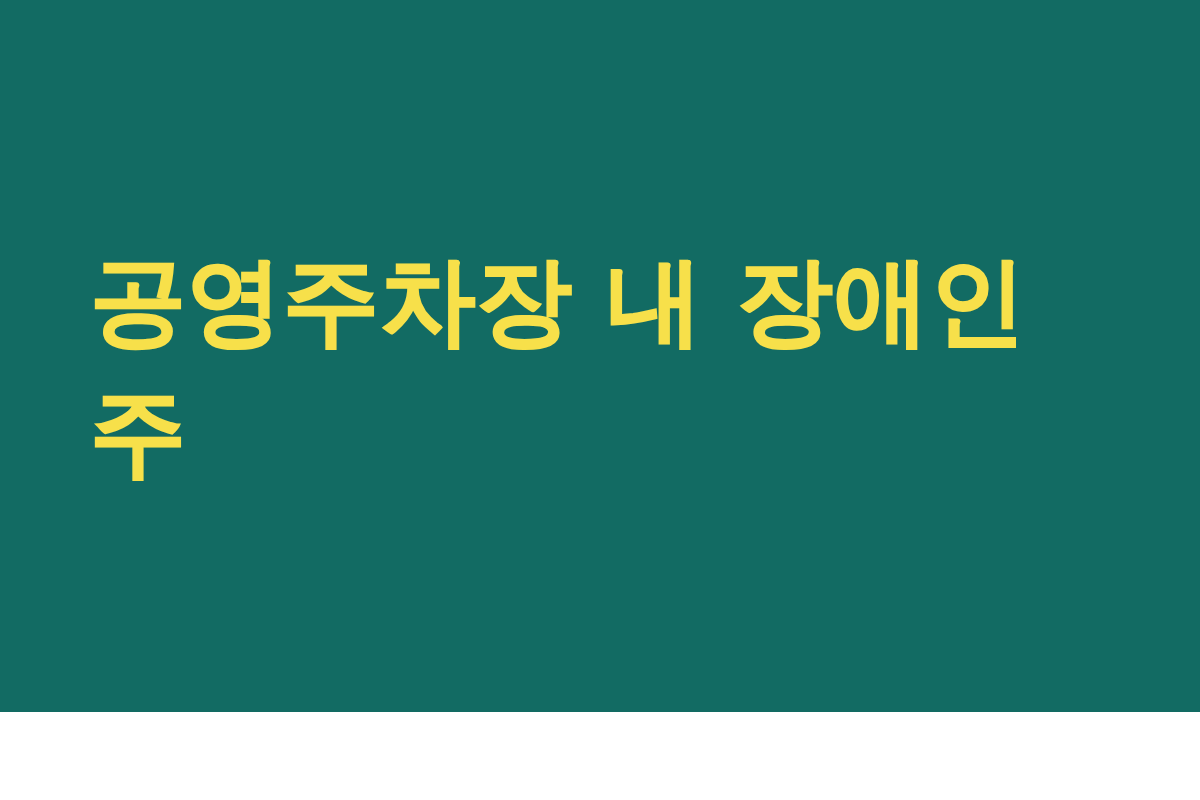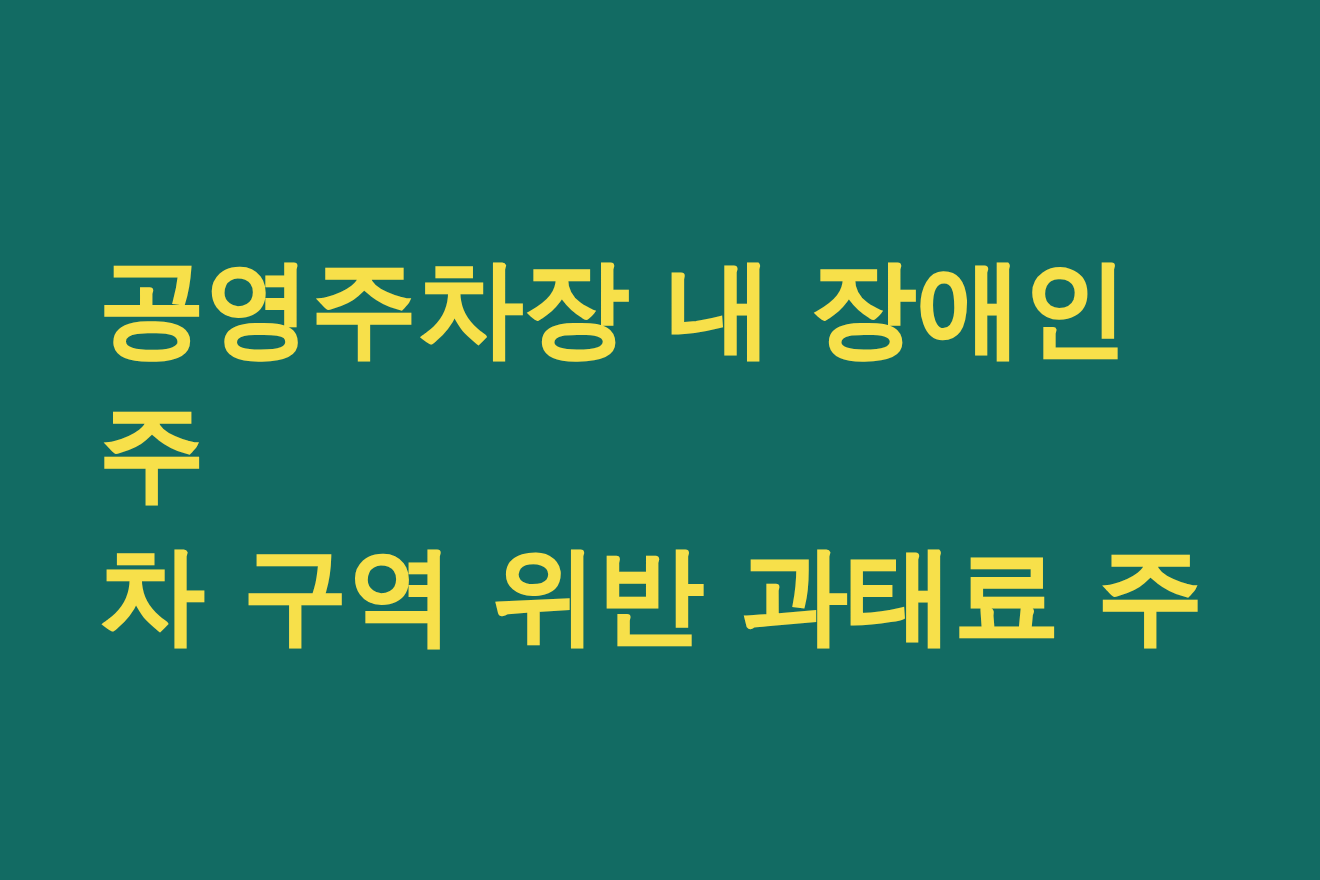--- a/index.html
+++ b/index.html
@@ -12,21 +12,21 @@
     width: 1200px;
     height: 800px;
     overflow: hidden;
     font-family: "Liberation Sans", "DejaVu Sans", sans-serif;
   }
 
   .poster {
     position: relative;
     box-sizing: border-box;
     width: 1200px;
-    height: 800px;
+    height: 712px;
     background-color: #126B63;
     display: flex;
     align-items: center;
     justify-content: center;
     overflow: hidden;
   }
 
   .headline-block {
     box-sizing: border-box;
     width: 1040px;
@@ -65,17 +65,16 @@
 </style>
 </head>
 <body>
 
 <div class="poster" style="background-color: rgb(18, 107, 99);">
 
   <div class="headline-block">
 
     <h1 class="headline" style="color: rgb(247, 224, 74); -webkit-text-stroke-color: rgb(247, 224, 74);">
       <span class="hl-line is-justified">공영주차장 내 장애인 주</span>
-      <span class="hl-line is-justified">차 구역 위반 과태료 주</span>
     </h1>
 
   </div>
 </div>
 
 </body></html>

